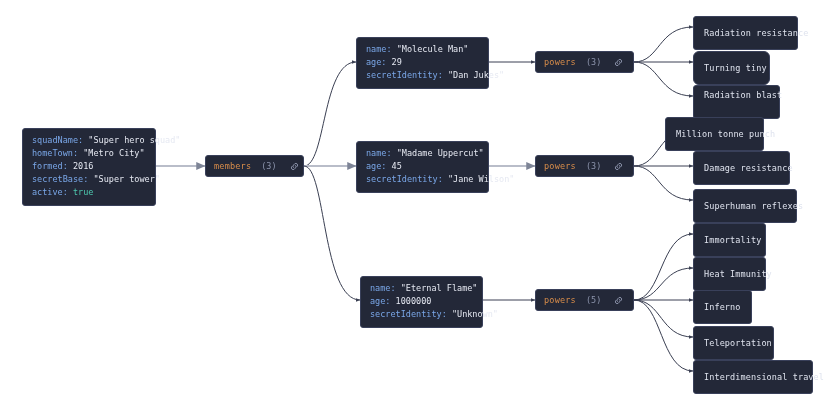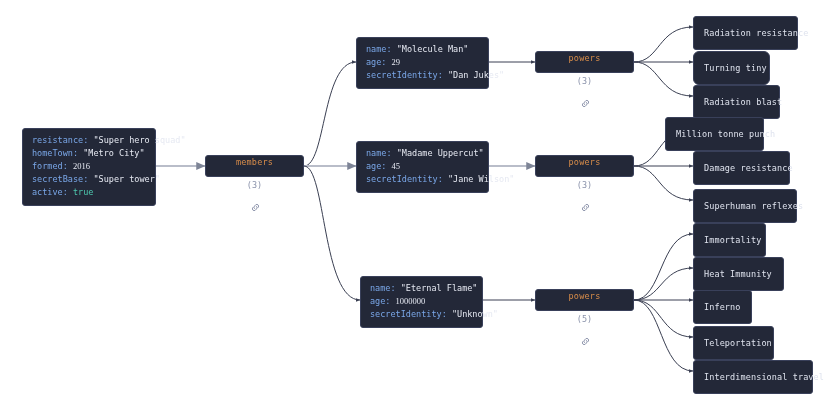--- a/index.html
+++ b/index.html
@@ -44,29 +44,28 @@
     align-items: center;
     height: 22px;
     letter-spacing: 0.1px;
   }
   .node.key {
     height: 22px;
     display: flex;
     align-items: center;
     padding: 0 8px;
     gap: 10px;
-    flex-direction: column;
   }
   .row {
     display: block;
     height: 13px;
   }
   .k { color: #7aa7e8; }
   .s { color: #e6e9f2; }
-  .n { color: #e6e9f2; font-family: Liberation Serif, serif; }
+  .n { color: #e6e9f2; }
   .b { color: #4ec9b0; }
   .keyname {
     color: #d98d4a;
     font-size: 8.5px;
     letter-spacing: 0.2px;
   }
   .count {
     color: #8b93ab;
     font-size: 8.5px;
   }
@@ -117,21 +116,21 @@
       <path d="M 634 300 C 662 300 660 234 693 234" marker-end="url(#arrow)"></path>
       <path d="M 634 300 C 662 300 660 268 693 268" marker-end="url(#arrow)"></path>
       <path d="M 634 300 L 693 300" marker-end="url(#arrow)"></path>
       <path d="M 634 300 C 662 300 660 337 693 337" marker-end="url(#arrow)"></path>
       <path d="M 634 300 C 662 300 660 371 693 371" marker-end="url(#arrow)"></path>
     </g>
   </svg>
 
   <div class="node obj" style="left:22px; top:128px; width:134px;">
     <span class="row">
-      <span class="k">resistance:</span>
+      <span class="k">squadName:</span>
       <span class="s">"Super hero squad"</span>
     </span>
     <span class="row">
       <span class="k">homeTown:</span>
       <span class="s">"Metro City"</span>
     </span>
     <span class="row">
       <span class="k">formed:</span>
       <span class="n">2016</span>
     </span>
@@ -233,38 +232,38 @@
       </svg>
     </span>
   </div>
 
   <div class="node leaf" style="left:693px; top:16px; width:105px;">
     <span>Radiation resistance</span>
   </div>
   <div class="node leaf" style="left:693px; top:51px; width:77px;border-radius:6px;">
     <span>Turning tiny</span>
   </div>
-  <div class="node leaf" style="left:693px; top:85px; width:87px;">
+  <div class="node leaf" style="left:693px; top:85px; width:87px;align-items:flex-end;">
     <span>Radiation blast</span>
   </div>
 
   <div class="node leaf" style="left:665px; top:117px; width:99px;">
     <span>Million tonne punch</span>
   </div>
   <div class="node leaf" style="left:693px; top:151px; width:97px;">
     <span>Damage resistance</span>
   </div>
   <div class="node leaf" style="left:693px; top:189px; width:104px;text-align:center;">
     <span>Superhuman reflexes</span>
   </div>
 
   <div class="node leaf" style="left:693px; top:223px; width:73px;">
     <span>Immortality</span>
   </div>
-  <div class="node leaf" style="left:693px; top:257px; width:91px;">
+  <div class="node leaf" style="left:693px; top:257px; width:73px;">
     <span>Heat Immunity</span>
   </div>
   <div class="node leaf" style="left:693px; top:290px; width:59px;">
     <span>Inferno</span>
   </div>
   <div class="node leaf" style="left:693px; top:326px; width:81px;">
     <span>Teleportation</span>
   </div>
   <div class="node leaf" style="left:693px; top:360px; width:120px;">
     <span>Interdimensional travel</span>

